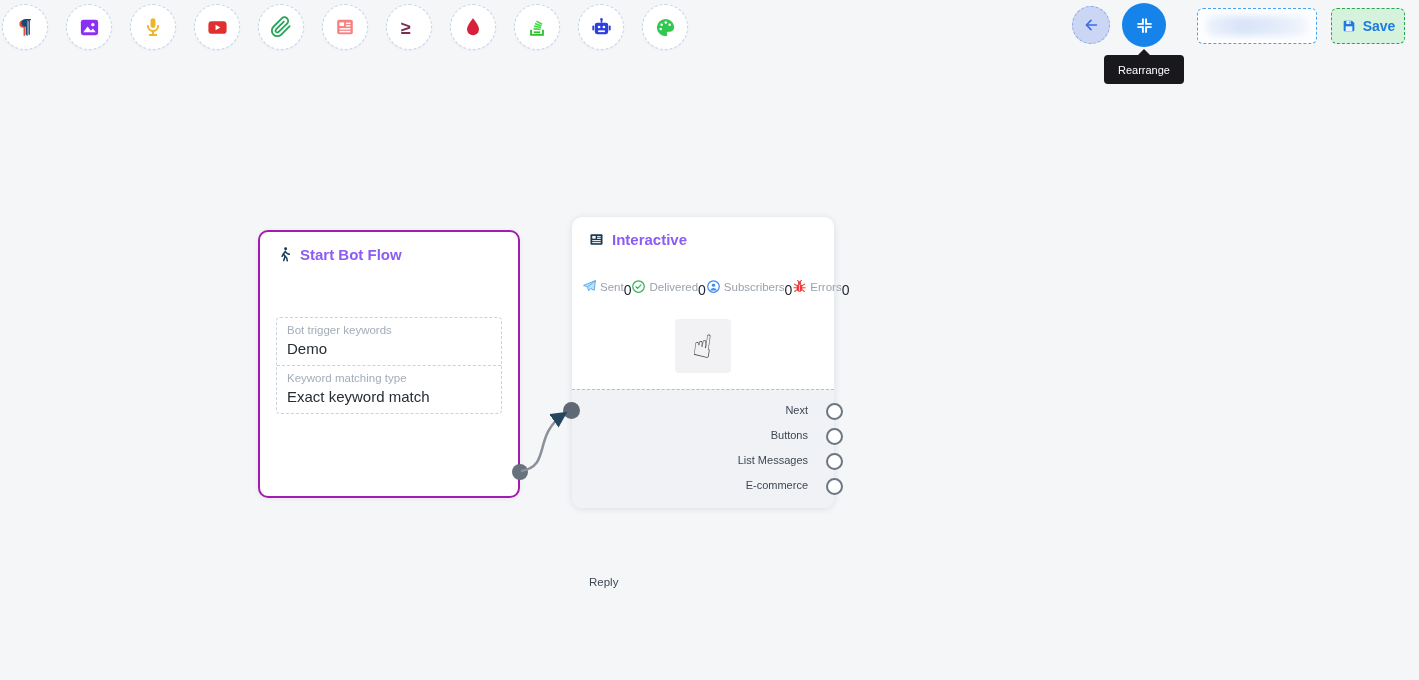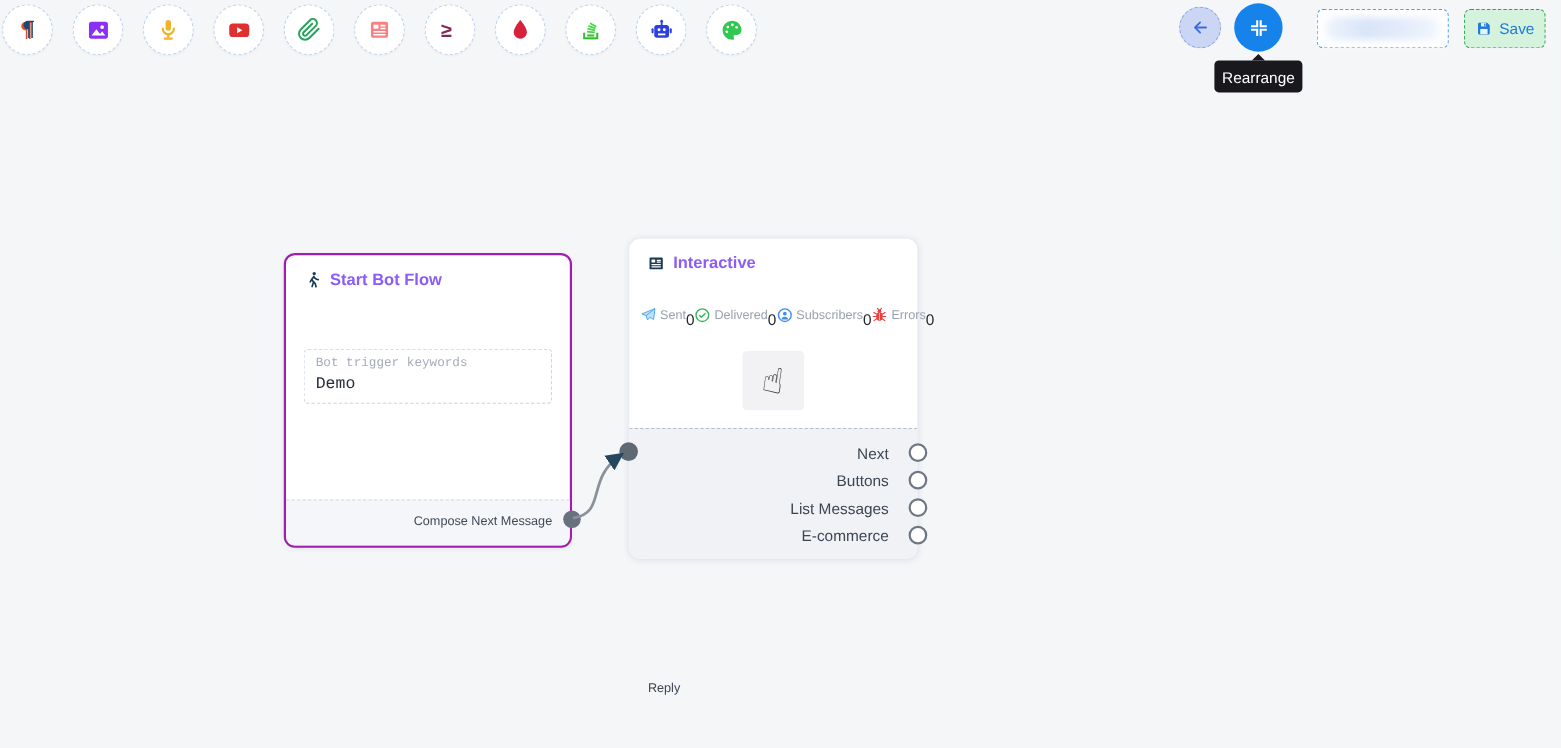--- a/index.html
+++ b/index.html
@@ -12,63 +12,63 @@
     background:#fff; border:1.5px dashed #bdd5ef; display:flex; align-items:center; justify-content:center;
     cursor:pointer; box-shadow:0 1px 2px rgba(30,60,120,.05); }
   .toolbar-btn svg { display:block; }
 
   
   .back-btn { position:absolute; left:1072px; top:6px; width:38px; height:38px; border-radius:50%;
     background:#cbd5f4; border:1.5px dashed #86a5ea; display:flex; align-items:center; justify-content:center; cursor:pointer; }
   .rearrange-btn { position:absolute; left:1122px; top:3px; width:44px; height:44px; border-radius:50%;
     background:#1583ea; display:flex; align-items:center; justify-content:center; cursor:pointer; }
   .tooltip { position:absolute; left:1104px; top:55px; width:80px; height:29px; background:#18181d;
-    color:#fff; font-size:14px; border-radius:4px; display:flex; align-items:center; justify-content:center; z-index:20; }
+    color:#fff; font-size:11px; border-radius:4px; display:flex; align-items:center; justify-content:center; z-index:20; }
   .tooltip:before { content:""; position:absolute; top:-6px; left:34px; border:6px solid transparent;
     border-bottom-color:#18181d; border-top:none; }
   .blur-box { position:absolute; left:1197px; top:8px; width:120px; height:36px; border-radius:6px;
     border:1.5px dashed #49a0f4; background:#fdfeff; overflow:hidden; cursor:text; }
   .blur-blob { position:absolute; left:8px; top:7px; right:8px; bottom:7px; border-radius:8px;
     background:linear-gradient(90deg,#eef3fc,#d8e4f8 35%,#e4ecfa 70%,#f2f6fd); filter:blur(3px); }
   .save-btn { position:absolute; left:1331px; top:8px; width:74px; height:36px; border-radius:6px;
     border:1.5px dashed #2aa44f; background:#d5f3dc; display:flex; align-items:center; justify-content:center;
-    gap:6px; color:#1f7ae0; font-size:14px; cursor:pointer; }
+    gap:6px; color:#1f7ae0; font-size:14px; cursor:pointer;font-weight:bold; }
 
   
   .node { position:absolute; background:#fff; border-radius:10px; }
   .node-start { left:258px; top:230px; width:262px; height:268px; border:2px solid #a21caf;
     box-shadow:0 1px 5px rgba(20,40,80,.07); }
   .node-interactive { left:572px; top:217px; width:262px; height:291px; box-shadow:0 1px 7px rgba(20,40,80,.12); }
   .node-header { position:absolute; left:16px; top:14px; display:flex; align-items:center; gap:7px; }
   .node-title { font-size:15px; font-weight:bold; color:#8b5cf6; }
 
   .bot-name-btn { position:absolute; left:16px; right:16px; top:48px; height:28px; background:#e9edf4;
     border-radius:6px; color:#4b8ef5; font-size:13.5px; display:flex; align-items:center; justify-content:center; cursor:pointer; }
   .fields { position:absolute; left:16px; right:16px; top:85px; border:1px dashed #c8d3e0; border-radius:4px; }
-  .field { padding:6px 10px 8px; border-bottom:1px dashed #c8d3e0; cursor:pointer;font-family:Liberation Mono, monospace; }
+  .field { padding:6px 10px 8px; border-bottom:1px dashed #c8d3e0; cursor:pointer; }
   .field:last-child { border-bottom:none; }
   .field-label { font-size:11.5px; color:#a3adba; margin-bottom:4px; }
   .field-value { font-size:15px; color:#262d36; }
   .start-footer { position:absolute; left:0; right:0; bottom:0; height:42px; border-top:1px dashed #aab3bf;
     background:#f5f6f9; border-radius:0 0 8px 8px; }
   .start-footer span { position:absolute; right:16px; top:13px; font-size:11.5px; color:#3f4a57; }
 
   .stats { position:absolute; left:10px; right:10px; top:58px; display:flex; justify-content:space-between; }
   .stat { display:flex; flex-direction:row; align-items:center; }
   .stat-top { display:flex; align-items:center; gap:3px; font-size:11.5px; color:#99a2ae; }
   .stat-val { font-size:14px; color:#22282f; margin-top:7px; }
 
   .hand-wrap { position:absolute; left:103px; top:102px; width:56px; height:54px; background:#f2f2f5;
     border-radius:4px; display:flex; align-items:center; justify-content:center; }
   .hand-glyph { font-size:32px; color:#3c3c3c; transform:rotate(8deg); line-height:1; }
 
   .int-lower { position:absolute; left:0; right:0; top:172px; bottom:0; background:#f1f2f5;
     border-top:1px dashed #b6bec8; border-radius:0 0 10px 10px; }
-  .reply-label { position:absolute; left:17px; top:186px; font-size:11.5px; color:#3c4754;margin-top:44px; }
-  .out-label { position:absolute; right:26px; font-size:14px; color:#3c4754; text-align:right; }
+  .reply-label { position:absolute; left:17px; top:186px; font-size:11.5px; color:#3c4754; }
+  .out-label { position:absolute; right:26px; font-size:11px; color:#3c4754; text-align:right; }
 
   
   .dot { position:absolute; border-radius:50%; z-index:4; cursor:crosshair; }
   .dot-filled-sm { width:16px; height:16px; background:#68717e; }
   .dot-filled-lg { width:17px; height:17px; background:#5f6974; }
   .port { width:17px; height:17px; background:#fff; border:2.5px solid #6d7683; }
 
   .edge-layer { position:absolute; left:0; top:0; z-index:5; pointer-events:none; }
 </style>
 </head>
@@ -199,23 +199,24 @@
         <path d="M13.4 8.8l3.2 2.2 2.2.6" fill="none" stroke="#173a56" stroke-width="2.1" stroke-linecap="round"></path>
         <path d="M12.8 14.4l2.2 2.4 1 4" fill="none" stroke="#173a56" stroke-width="2.1" stroke-linecap="round"></path>
       </svg>
       <span class="node-title">Start Bot Flow</span>
     </div>
     <div class="fields">
       <div class="field">
         <div class="field-label">Bot trigger keywords</div>
         <div class="field-value">Demo</div>
       </div>
-    </div>
-    <div class="start-footer">
-      <span>Compose Next Message</span>
+      <div class="field">
+        <div class="field-label">Keyword matching type</div>
+        <div class="field-value">Exact keyword match</div>
+      </div>
     </div>
   </div>
 
   <div class="node node-interactive">
     <div class="node-header">
       <svg width="17" height="17" viewBox="0 0 24 24">
         <rect x="3.5" y="4.5" width="17" height="15" rx="1.5" fill="#173a56"></rect>
         <rect x="6" y="7" width="4.8" height="3.8" fill="#fff"></rect>
         <line x1="12.8" y1="8" x2="18" y2="8" stroke="#fff" stroke-width="1.5"></line>
         <line x1="12.8" y1="10.4" x2="18" y2="10.4" stroke="#fff" stroke-width="1.5"></line>

